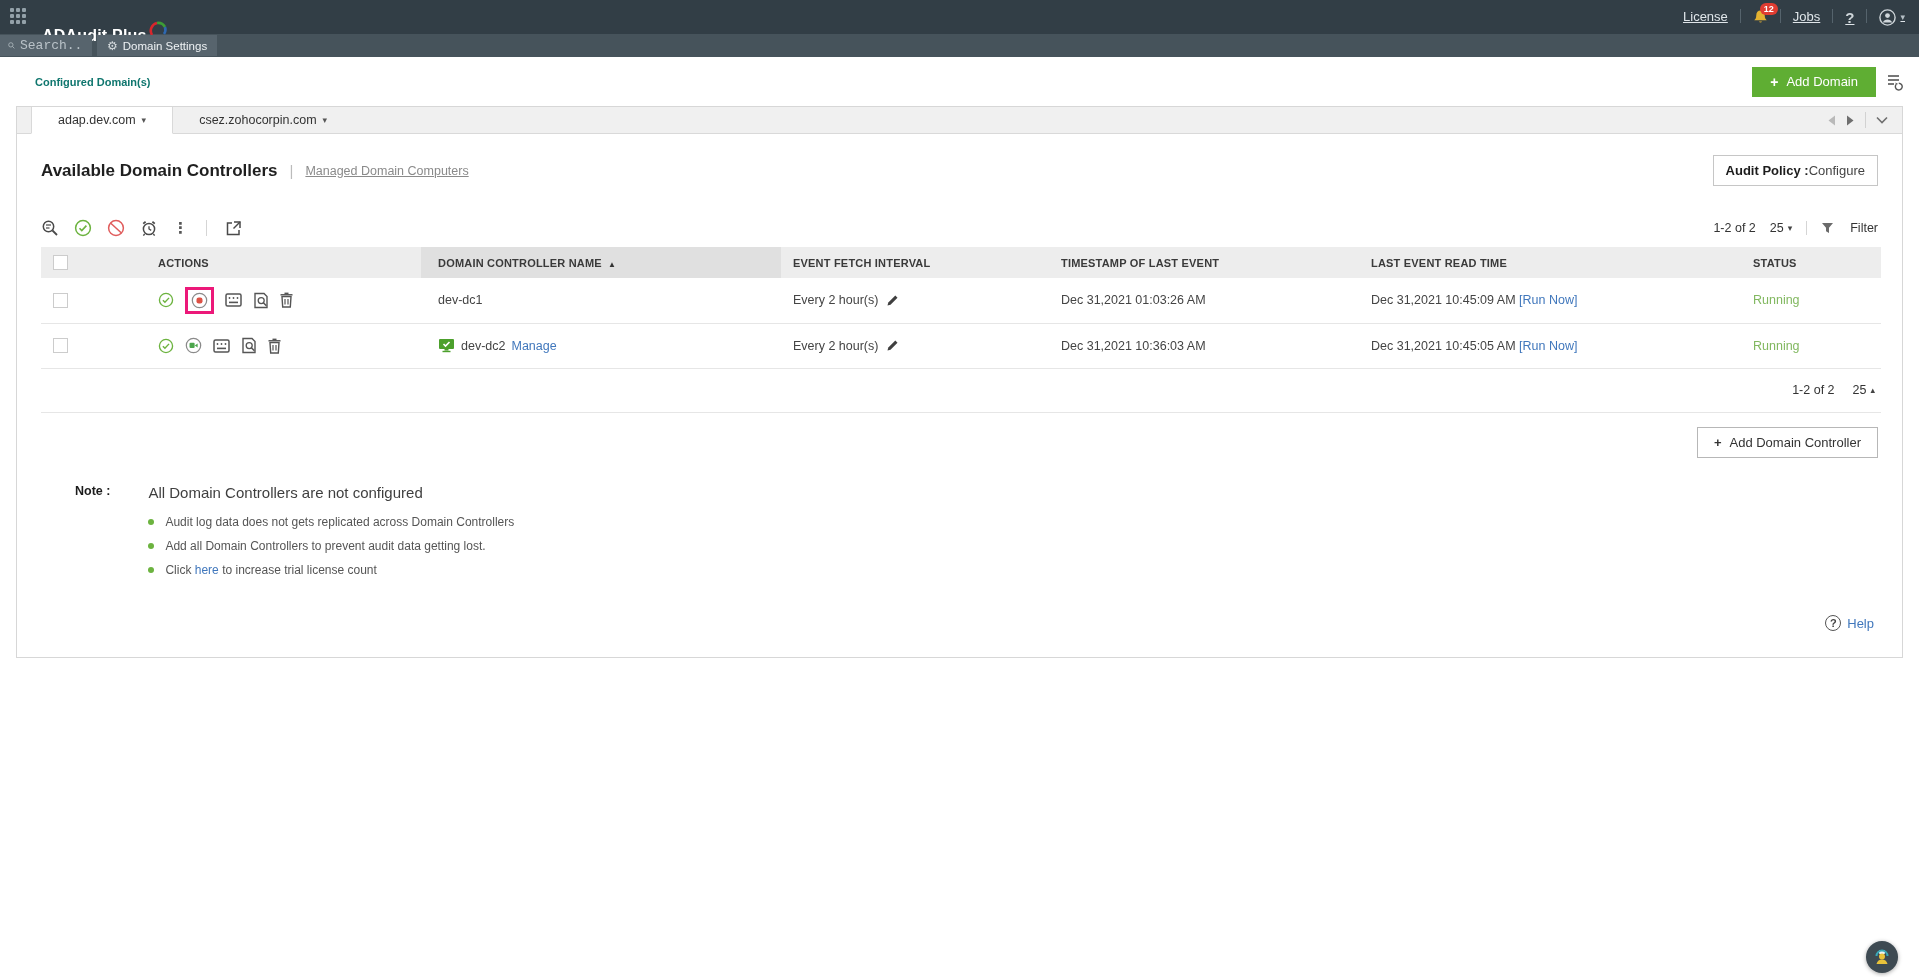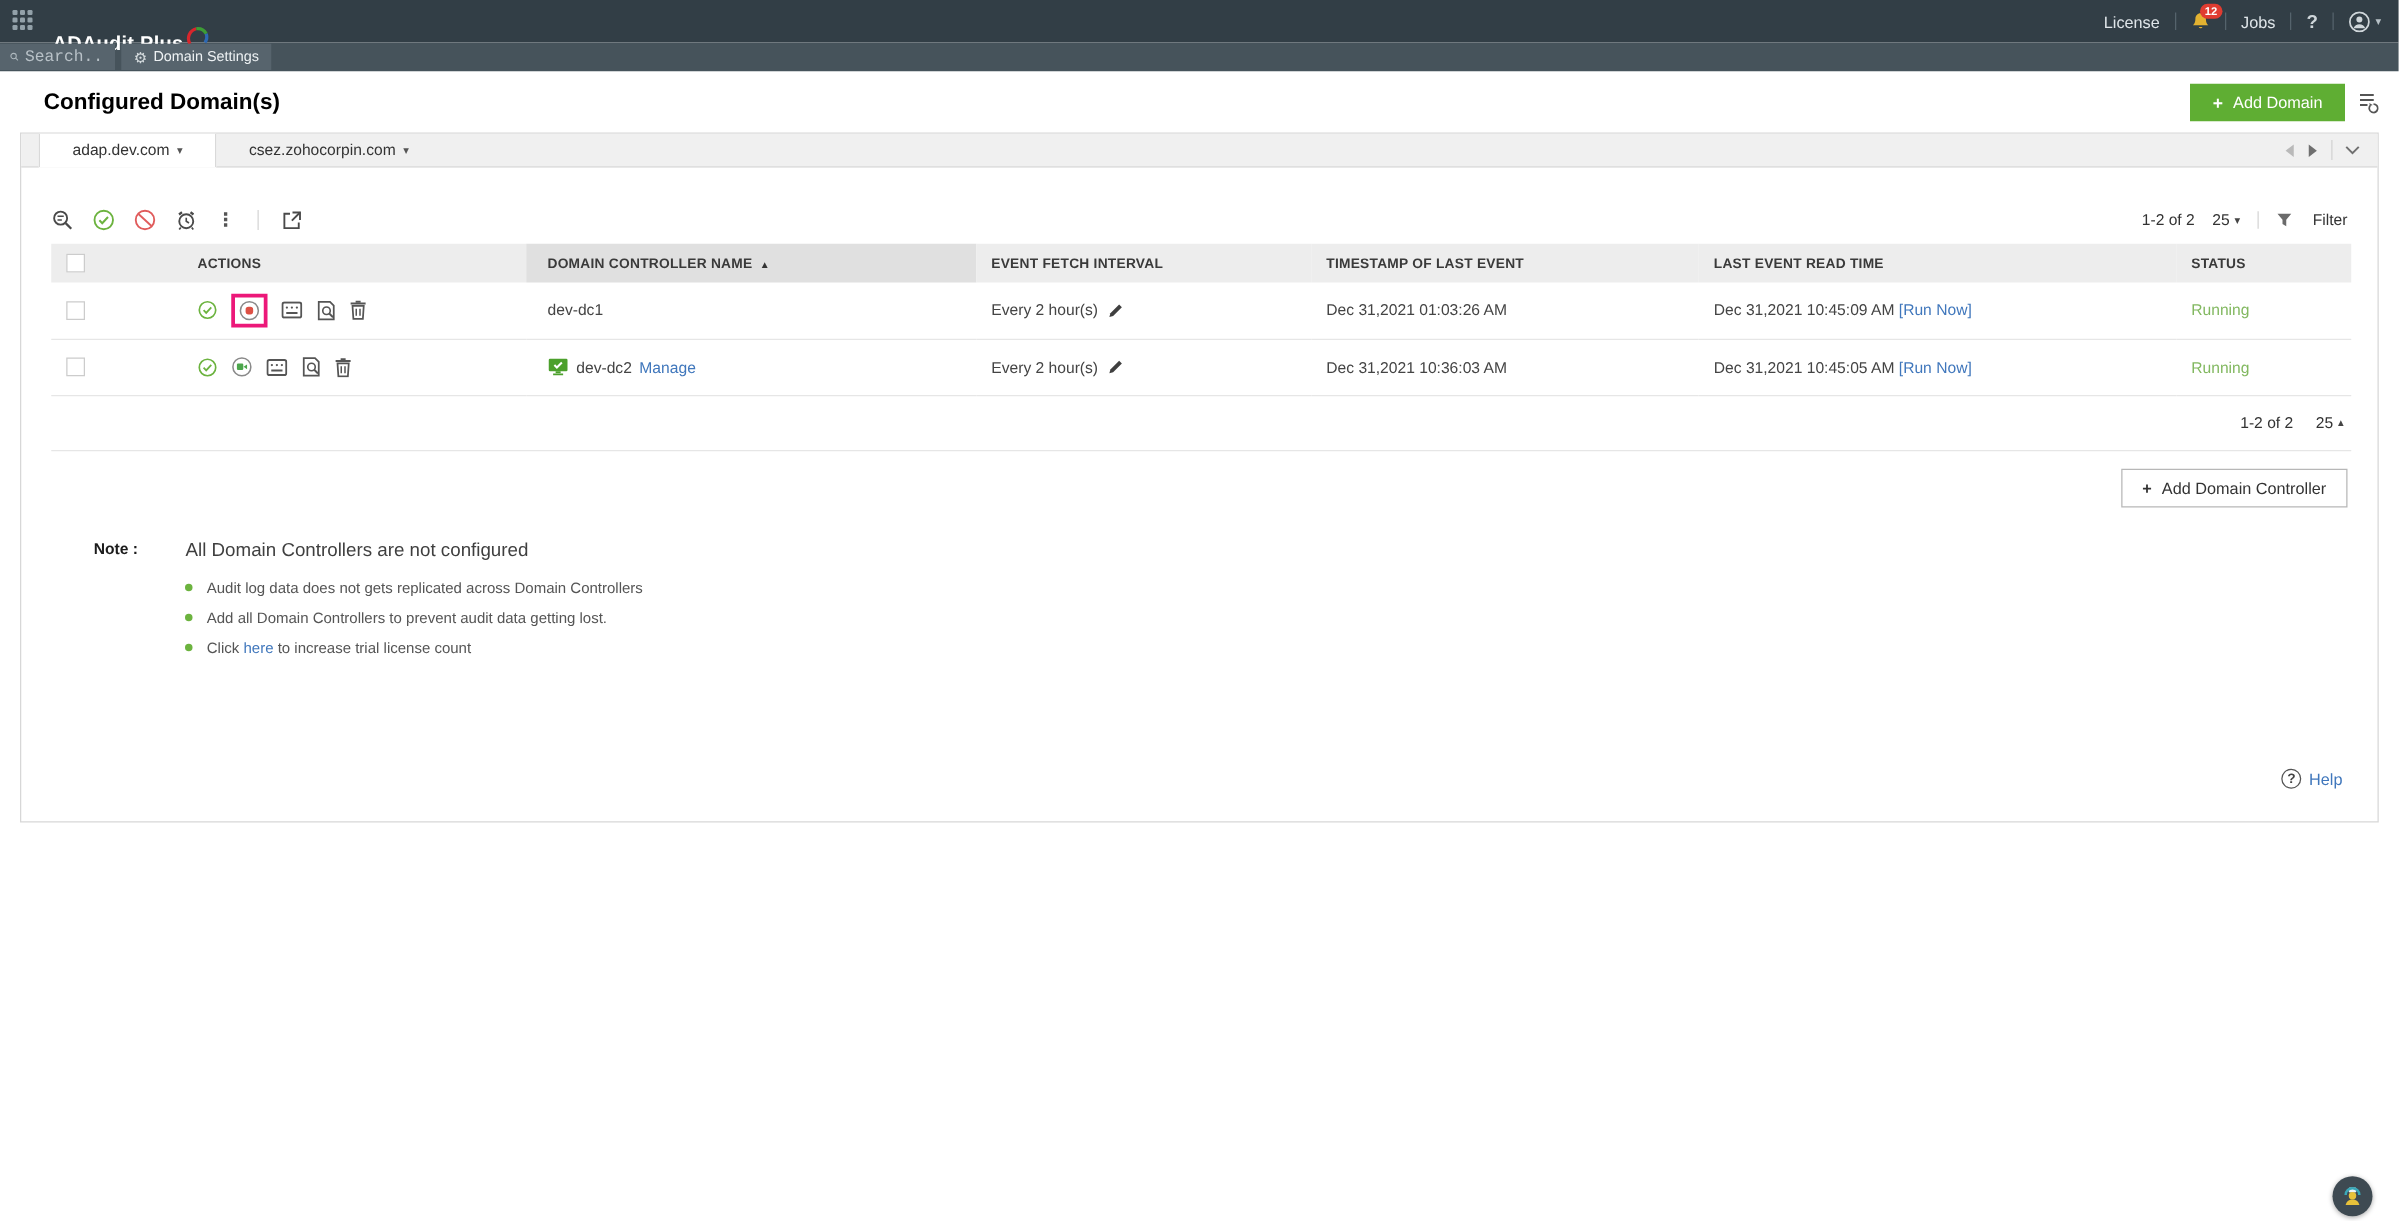--- a/index.html
+++ b/index.html
@@ -9,21 +9,21 @@
   
   .topbar { height:34px; background:#323e46; display:flex; align-items:center;
     justify-content:space-between; padding:0 14px 0 10px; }
   .topbar-left { display:flex; align-items:center; gap:14px; }
   .grid-icon { width:18px; height:18px; display:grid; grid-template-columns:repeat(3,4px);
     grid-template-rows:repeat(3,4px); gap:2px; cursor:pointer; }
   .grid-icon i { background:#93a1a9; border-radius:1px; }
   .logo { display:flex; align-items:flex-end; color:#fff; font-size:16px; font-weight:bold;
     letter-spacing:.2px; cursor:pointer;margin-top:32px; }
   .logo svg { margin:0 0 6px 2px; }
-  .topbar-right { display:flex; align-items:center; gap:12px; color:#dfe5e9; font-size:13px; }
+  .topbar-right { display:flex; gap:12px; color:#dfe5e9; font-size:13px;text-decoration:underline; }
   .topbar-right .tsep { width:1px; height:14px; background:#55636c; }
   .toplink { color:#dfe5e9; cursor:pointer; text-decoration:none; }
   .bell-wrap { position:relative; display:inline-flex; cursor:pointer; }
   .badge { position:absolute; top:-6px; right:-10px; background:#e03c31; color:#fff;
     font-size:9px; font-weight:bold; border-radius:7px; padding:1px 4px; line-height:10px; }
   .qmark { font-size:15px; font-weight:bold; color:#cfd6da; cursor:pointer; }
   .avatar-wrap { display:flex; align-items:center; gap:4px; cursor:pointer; }
   .caret-sm { font-size:9px; color:#b6c0c6; }
 
   
@@ -38,21 +38,21 @@
   .searchbox input { background:transparent; border:0; outline:none; color:#cdd4d9;
     font-size:13px; width:64px; font-family:Liberation Mono, monospace; }
   .searchbox input::placeholder { color:#b9c2c8; }
   .domain-settings { background:#57646d; color:#eef2f4; font-size:11.5px; display:flex;
     align-items:center; gap:5px; padding:0 10px; margin:1px 0; cursor:pointer; }
   .gear-glyph { font-size:12px; color:#d6dcdf; }
 
   
   .page-header { height:49px; display:flex; align-items:center; justify-content:space-between;
     padding:0 16px 0 35px; }
-  .page-title { font-size:18px; font-weight:bold; color:#000000; }
+  .page-title { font-size:11px; font-weight:bold; color:#0f766e; }
   .ph-right { display:flex; align-items:center; gap:10px; }
   .btn-green { background:#5fae33; border:0; color:#fff; font-size:13px; display:flex;
     align-items:center; gap:8px; padding:7px 18px; cursor:pointer; font-family:inherit; }
   .btn-green .plus { font-size:14px; font-weight:bold; }
   .sync-icon { cursor:pointer; display:inline-flex; }
 
   
   .card { margin:0 16px; border:1px solid #d7d7d7; height:552px; position:relative; background:#fff; }
   .domain-tabs { height:27px; background:#f0f0f0; border-bottom:1px solid #d9d9d9;
     display:flex; align-items:stretch; }
@@ -241,20 +241,28 @@
       </span>
       <span class="dsep"></span>
       <span class="tri">
         <svg width="12" height="8" viewBox="0 0 12 8">
             <path d="M1 1.5 L6 6.5 L11 1.5" fill="none" stroke="#6f6f6f" stroke-width="1.6"></path>
           </svg>
       </span>
     </div>
   </div>
 
+  <div class="section-head">
+    <h2 class="section-title">Available Domain Controllers</h2>
+    <span class="pipe-sep">|</span>
+    <a class="managed-link">Managed Domain Computers</a>
+    <button class="audit-policy">
+      <b>Audit Policy :</b><span>Configure</span>
+    </button>
+  </div>
 
   <div class="toolbar">
     <div class="tb-icons">
       <span class="tb-icon">
         <svg width="18" height="18" viewBox="0 0 18 18">
           <circle cx="7.5" cy="7.5" r="5.2" fill="none" stroke="#4a4a4a" stroke-width="1.5"></circle>
           <line x1="11.5" y1="11.5" x2="16" y2="16" stroke="#4a4a4a" stroke-width="1.8"></line>
           <line x1="5" y1="6" x2="10" y2="6" stroke="#4a4a4a" stroke-width="1.2"></line>
           <line x1="5" y1="9" x2="8.5" y2="9" stroke="#4a4a4a" stroke-width="1.2"></line>
         </svg>

